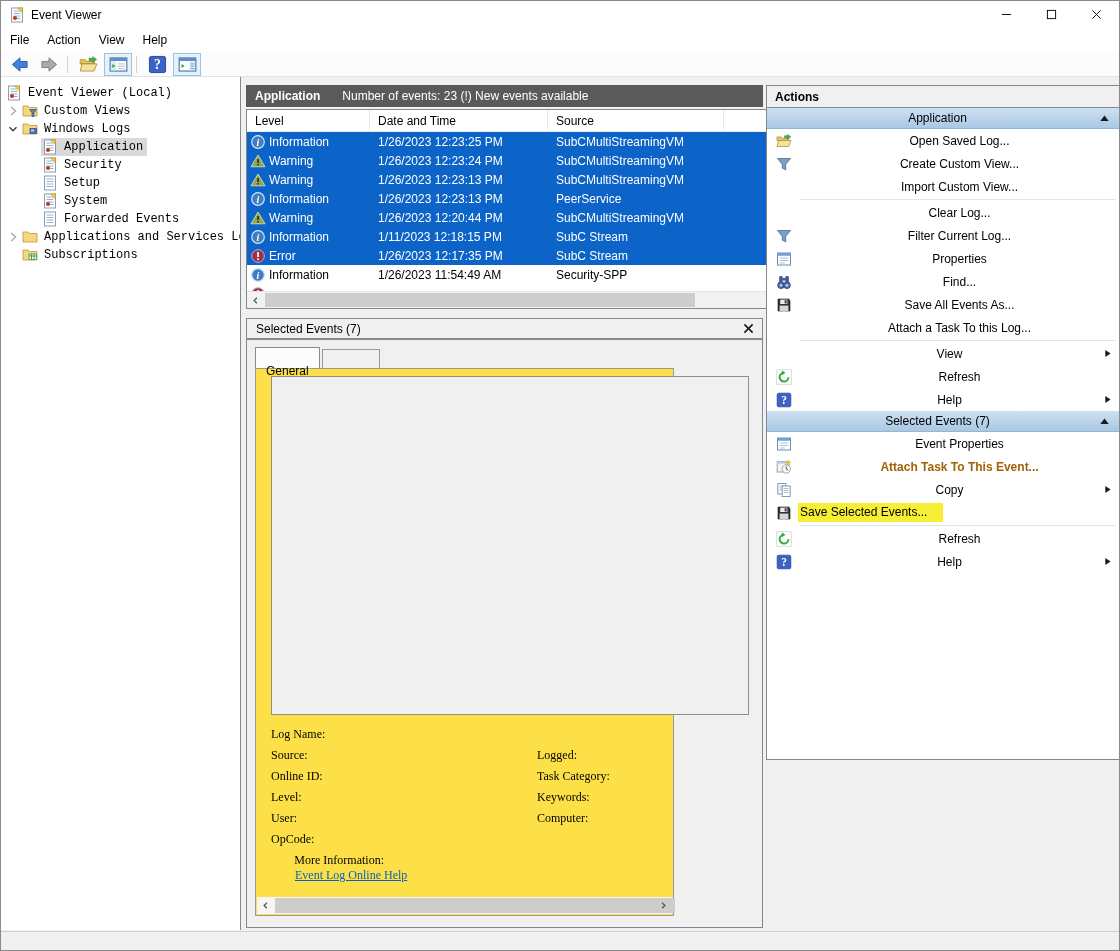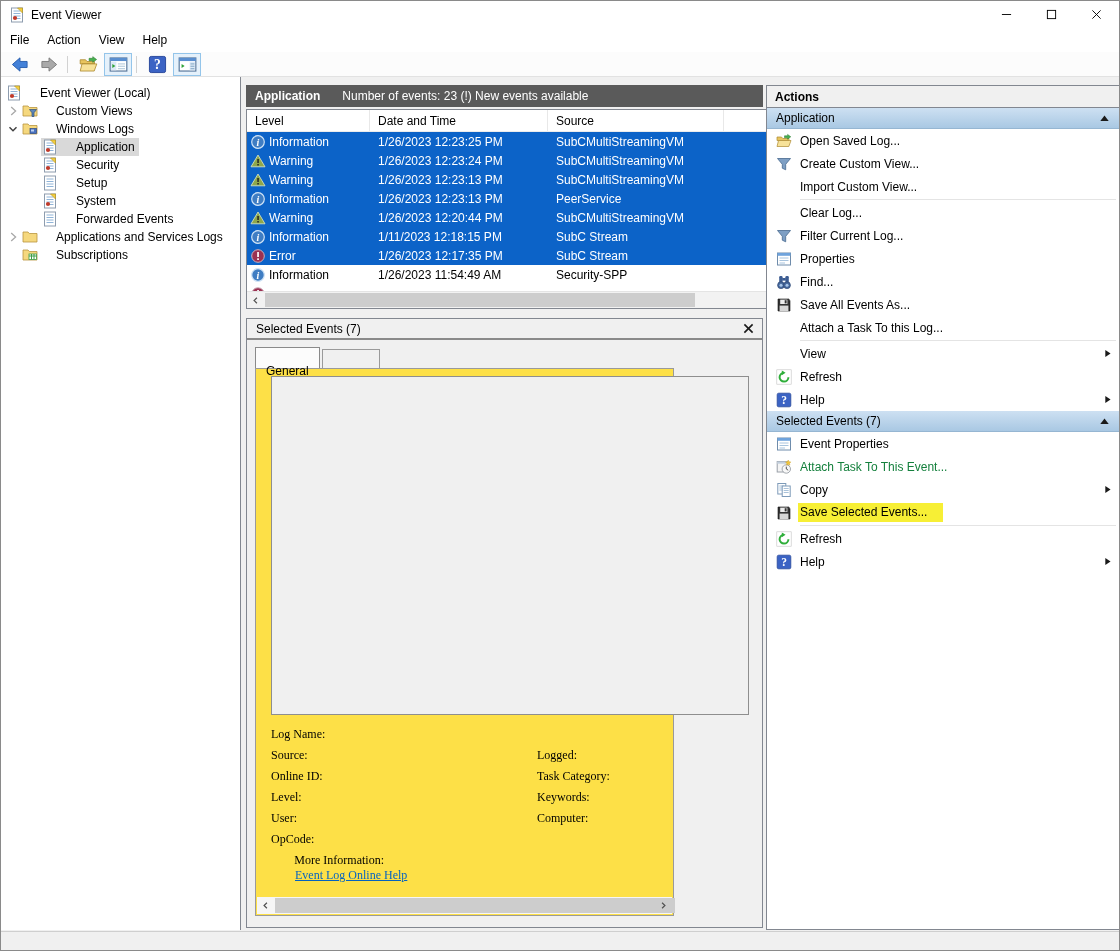--- a/index.html
+++ b/index.html
@@ -37,21 +37,21 @@
 
   
   #tree-panel { position:absolute; left:0; top:0; width:240px; height:853px; background:#fff; border-right:1px solid #828790; padding-top:7px; overflow:hidden; }
   .tree-row { height:18px; display:flex; align-items:center; white-space:nowrap; }
   .tree-row.lv0 { padding-left:4px; }
   .tree-row.lv1 { padding-left:4px; }
   .tree-row.lv2 { padding-left:40px; }
   .exp-sp { width:16px; flex:none; }
   .node { display:flex; align-items:center; padding:1px 4px 1px 1px; }
   .node.selected { background:#d9d9d9; }
-  .node .lbl { margin-left:18px; }
+  .node .lbl { margin-left:6px;font-family:Liberation Mono, monospace; }
 
   
   #center-header { position:absolute; left:245px; top:8px; width:517px; height:22px; background:#5a5a5a; color:#fff; display:flex; align-items:center; }
   #center-header .t { font-weight:bold; margin-left:9px; }
   #center-header .s { margin-left:22px; }
 
   
   #event-table { position:absolute; left:245px; top:32px; width:594px; height:200px; background:#fff; border:1px solid #828790; }
   #event-cols { position:absolute; left:0; top:0; right:17px; height:22px; display:flex; border-bottom:1px solid #ececec; background:#fff; }
   .col { padding:4px 0 0 8px; border-right:1px solid #e8e8e8; height:100%; overflow:hidden; }
@@ -88,31 +88,31 @@
   #tab-content { position:absolute; left:8px; top:49px; width:419px; height:548px; border:1px solid #9a9a9a; background:#fde047;font-family:Liberation Serif, serif; }
   #desc-box { position:absolute; left:15px; top:7px; width:478px; height:339px; border:1px solid #8e8e8e; background:#f0f0f0; }
   #fields-left { position:absolute; left:15px; top:358px; }
   #fields-right { position:absolute; left:281px; top:379px; }
   .field { height:21px; }
   #more-info-row { position:absolute; left:15px; top:484px; display:flex; align-items:center;flex-direction:column; }
   #more-info-link { margin-left:24px; color:#0563c1; text-decoration:underline; }
   #pv-hscroll { position:absolute; left:1px; right:1px; bottom:1px; height:17px; background:#f6f6f6; }
 
   
-  #actions-panel { position:absolute; left:765px; top:8px; width:354px; height:845px; background:#fff; border:1px solid #828790; overflow:hidden; }
+  #actions-panel { position:absolute; left:765px; top:8px; width:354px; height:675px; background:#fff; border:1px solid #828790; overflow:hidden;text-align:center; }
   #actions-title { height:22px; display:flex; align-items:center; padding-left:8px; font-weight:bold; background:#f0f0f0; border-bottom:1px solid #828790; }
   .sec-header { height:21px; display:flex; align-items:center; padding:0 9px; background:linear-gradient(180deg,#cde0f2,#a9c8e3); border-bottom:1px solid #96b6d2; }
   .sec-header .sec-title { flex:1; }
   .ic.collapse { width:11px; height:11px; }
   .a-item { height:23px; display:flex; align-items:center; padding-left:9px; }
   .islot { width:16px; height:16px; margin-right:8px; flex:none; display:inline-flex; }
   .islot .ic { width:16px; height:16px; }
   .a-lbl { flex:1; white-space:nowrap; }
   .a-lbl.hl { flex:none; background:#f7ef35; padding:2px 16px 3px 2px; margin-left:-2px; }
-  .a-item.disabled .a-lbl { color:#15803d; }
+  .a-item.disabled .a-lbl { color:#a16207;font-weight:bold; }
   .ic.submenu { width:9px; height:9px; margin-right:7px; margin-left:4px; }
   .a-sep { height:1px; background:#e4e4e4; margin:1px 3px 1px 33px; }
 
   
   #bottom-strip { position:absolute; left:0; top:930px; width:100%; height:21px; background:#f0f0f0; border-top:1px solid #cfcfcf; }
 </style>
 </head>
 <body>
 
 <div id="window">

